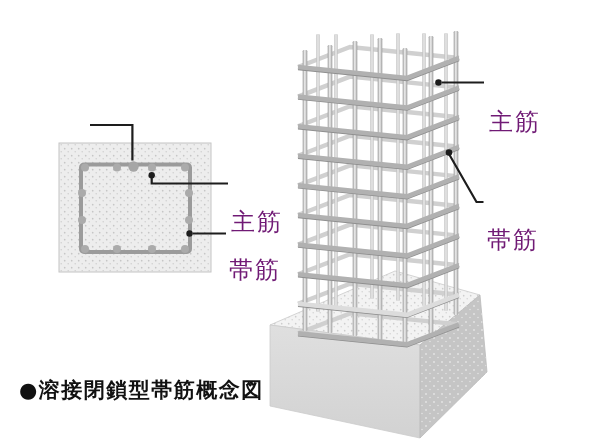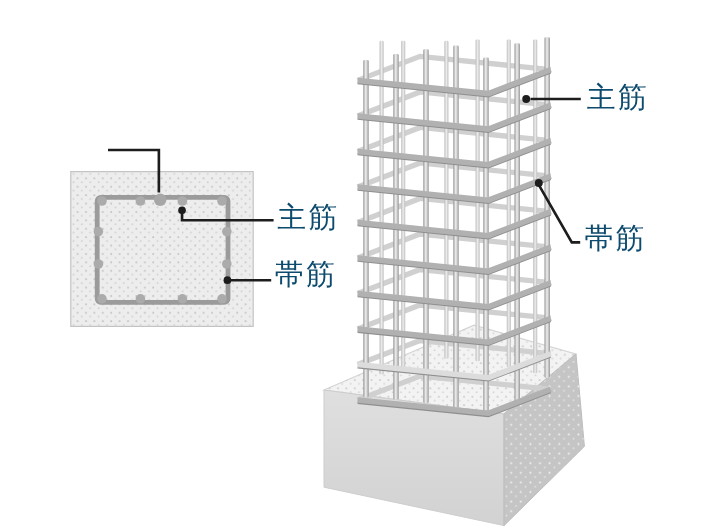--- a/index.html
+++ b/index.html
@@ -1,19 +1,19 @@
 <!DOCTYPE html>
 <html><head>
 <meta charset="utf-8">
 <style>
   html,body{margin:0;padding:0;background:#fff;}
   #stage{position:relative;width:600px;height:442px;background:#ffffff;overflow:hidden;
          font-family:"DejaVu Sans","Liberation Sans",sans-serif;}
   #fig-svg{position:absolute;left:0;top:0;width:600px;height:442px;}
-  .lbl{position:absolute;font-size:24px;line-height:1;color:#0c4a6e;letter-spacing:2px;white-space:nowrap;}
+  .lbl{position:absolute;font-size:24px;line-height:1;color:#701a75;letter-spacing:2px;white-space:nowrap;margin-top:41px;}
   .caption{position:absolute;font-size:21px;line-height:1.15;font-weight:bold;color:#111;letter-spacing:1.5px;white-space:nowrap;}
 </style>
 </head>
 <body>
 
 <div id="stage">
 
   <svg id="fig-svg" viewBox="0 0 600 442">
     <defs>
       <pattern id="stip" width="7" height="7" patternUnits="userSpaceOnUse">
@@ -151,13 +151,14 @@
       </g>
       <circle cx="438.5" cy="82.5" r="3.3" fill="#1d1d1d"></circle>
       <circle cx="449" cy="152.5" r="3.3" fill="#1d1d1d"></circle>
     </g>
   </svg>
 
   <div class="lbl" style="left:231px;top:169px;">主筋</div>
   <div class="lbl" style="left:229px;top:217px;">帯筋</div>
   <div class="lbl" style="left:489px;top:69px;">主筋</div>
   <div class="lbl" style="left:487px;top:187px;">帯筋</div>
+  <div class="caption" style="left:19px;top:378px;">●溶接閉鎖型帯筋概念図</div>
 </div>
 
 </body></html>

